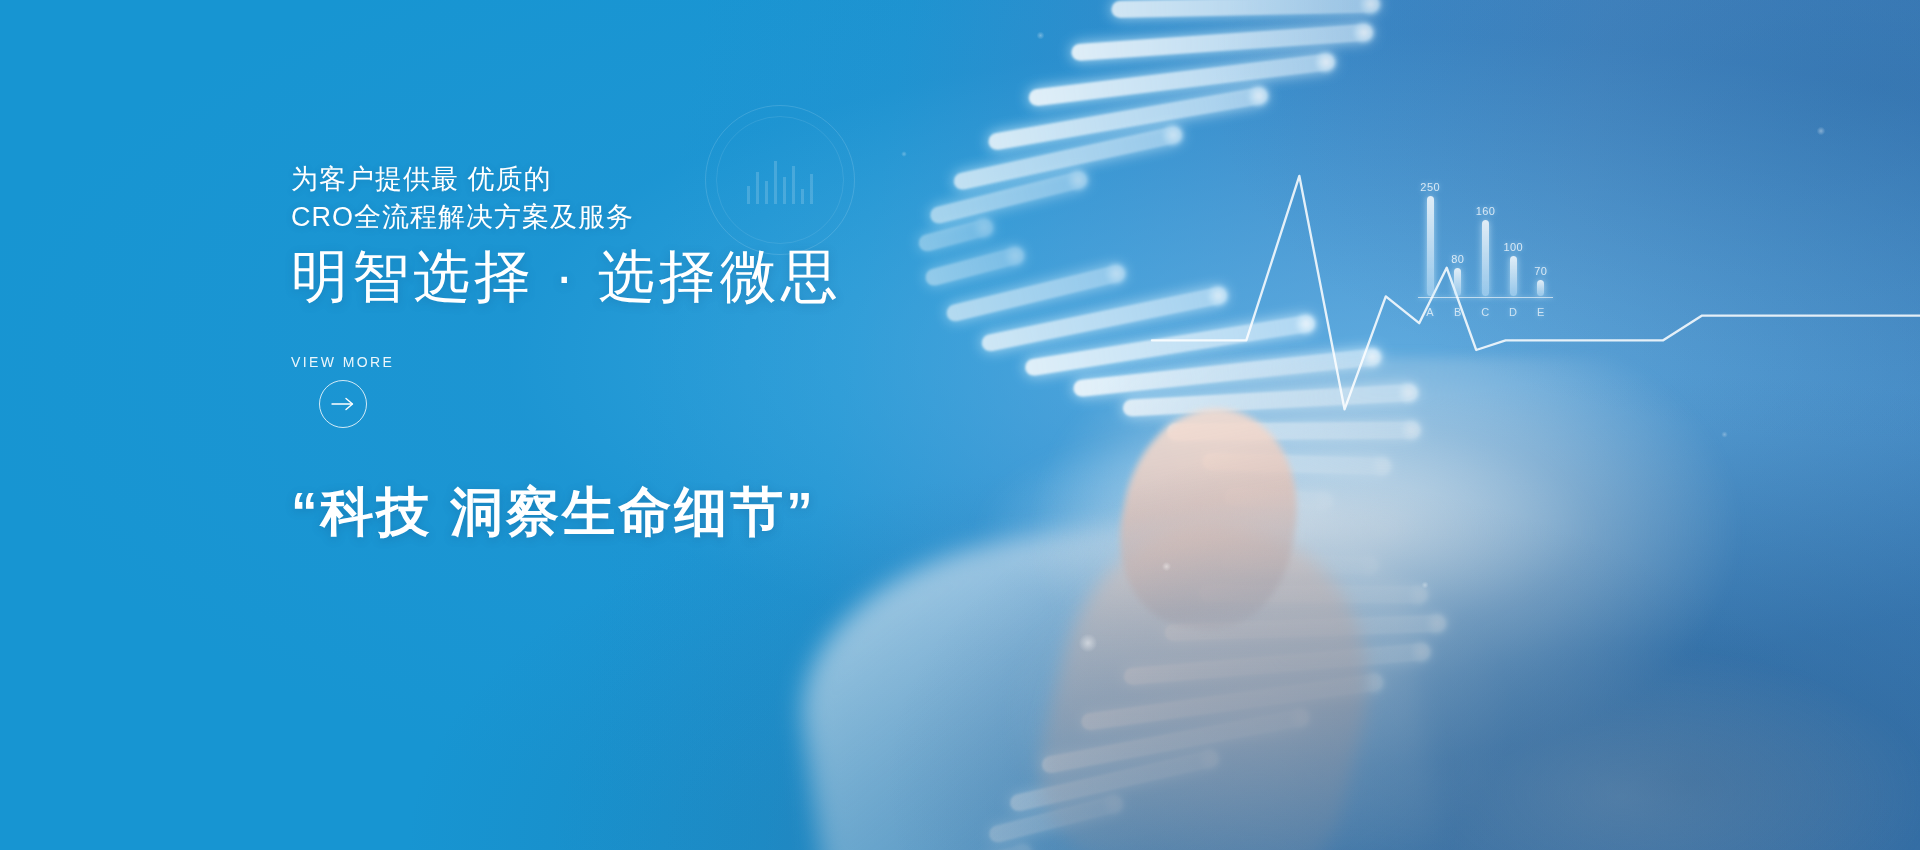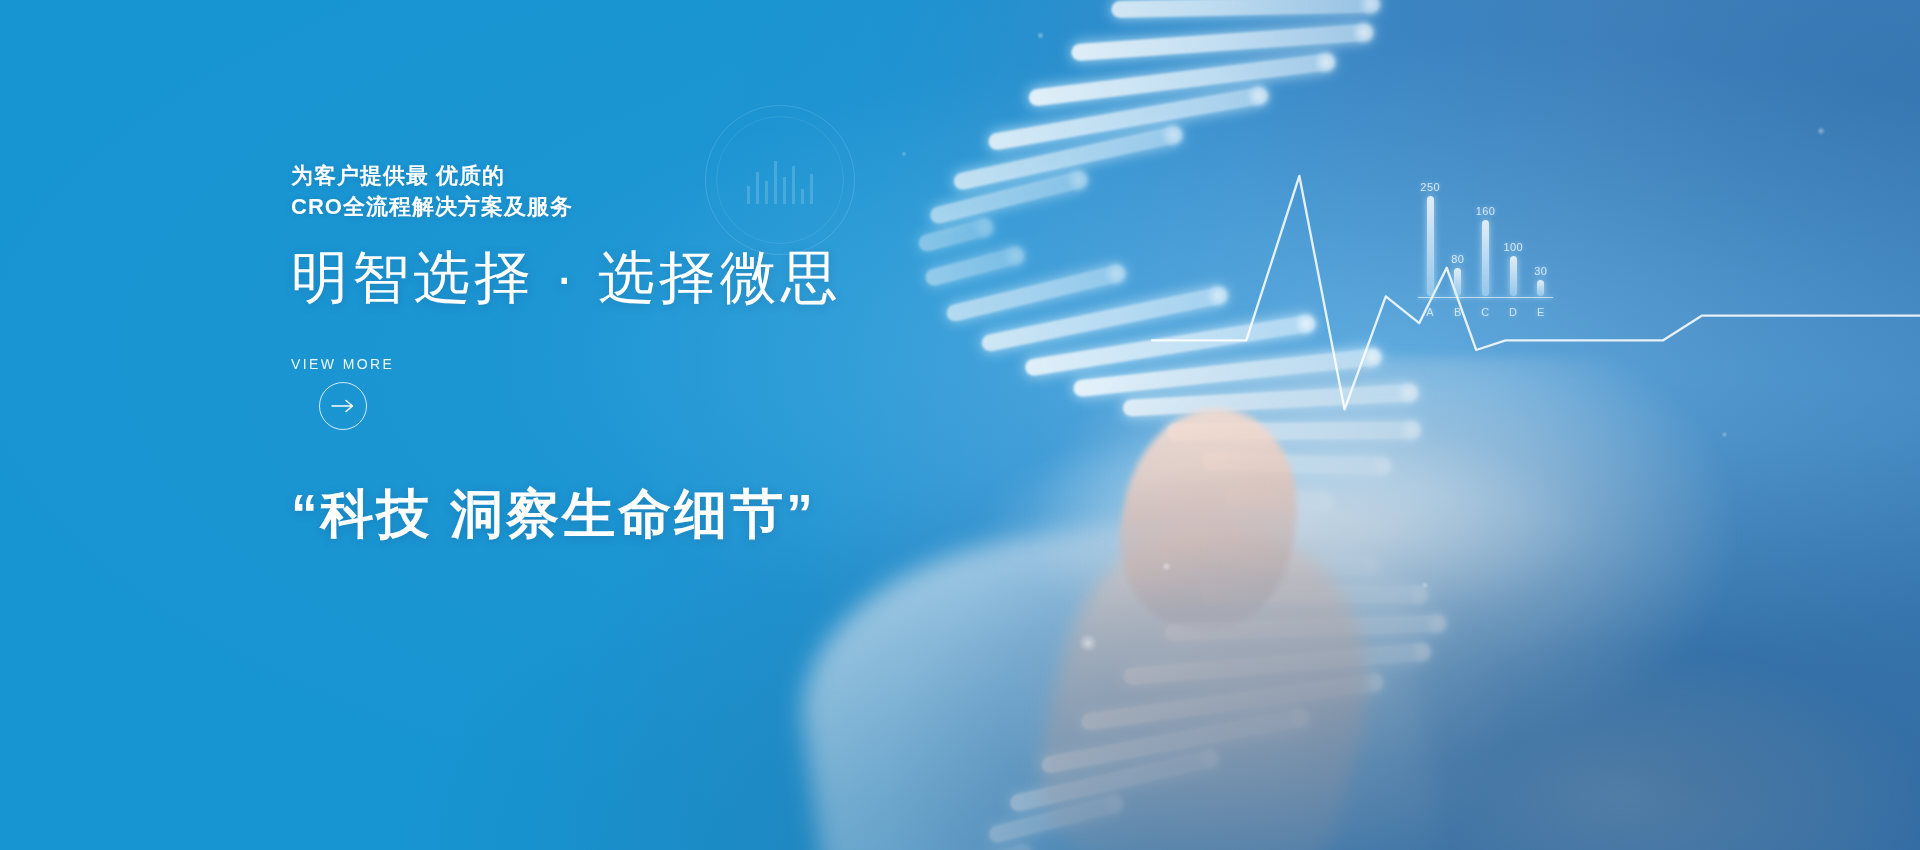--- a/index.html
+++ b/index.html
@@ -180,29 +180,29 @@
 
   
   #hero-content {
     position:absolute;
     left:291px; top:160px;
     width:820px;
     z-index:20;
   }
   #subtitle {
     color:#ffffff;
-    font-size:22px;
-    font-weight:700;
+    font-size:27px;
+    font-weight:400;
     line-height:1.42;
     letter-spacing:1px;
     white-space:pre-line;
     text-shadow:0 1px 6px rgba(20,80,130,.25);
   }
   #headline {
-    margin-top:24px;
+    margin-top:8px;
     color:#ffffff;
     font-size:57px;
     font-weight:400;
     letter-spacing:4px;
     line-height:1.12;
     text-shadow:0 2px 10px rgba(20,80,130,.28);
   }
   #view-more {
     margin-top:46px;
     display:flex; align-items:center; gap:10px;
@@ -310,21 +310,21 @@
         </div>
         <div class="bar-col">
           <span class="bar-val">160</span>
           <span class="bar-rect" style="height: 76px;"></span>
         </div>
         <div class="bar-col">
           <span class="bar-val">100</span>
           <span class="bar-rect" style="height: 40px;"></span>
         </div>
         <div class="bar-col">
-          <span class="bar-val">30</span>
+          <span class="bar-val">70</span>
           <span class="bar-rect" style="height: 16px;"></span>
         </div>
       </div>
     <div class="chart-axis"></div>
     <div class="chart-ticks" id="chart-ticks">
         <span class="tick-lbl">A</span>
         <span class="tick-lbl">B</span>
         <span class="tick-lbl">C</span>
         <span class="tick-lbl">D</span>
         <span class="tick-lbl">E</span>

